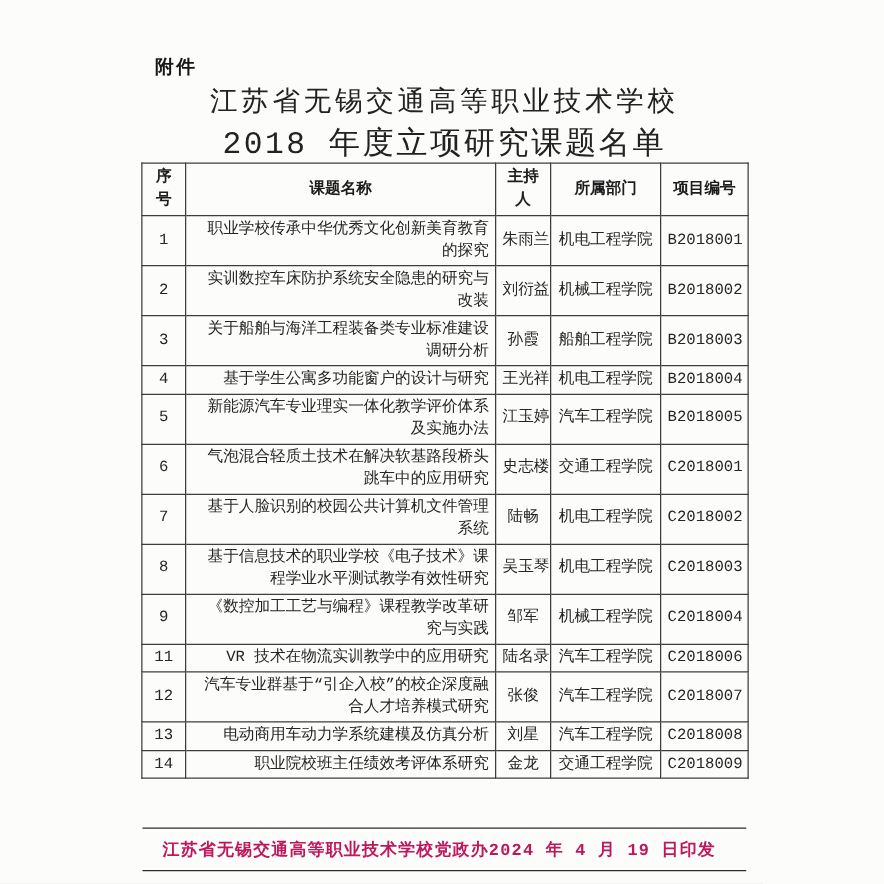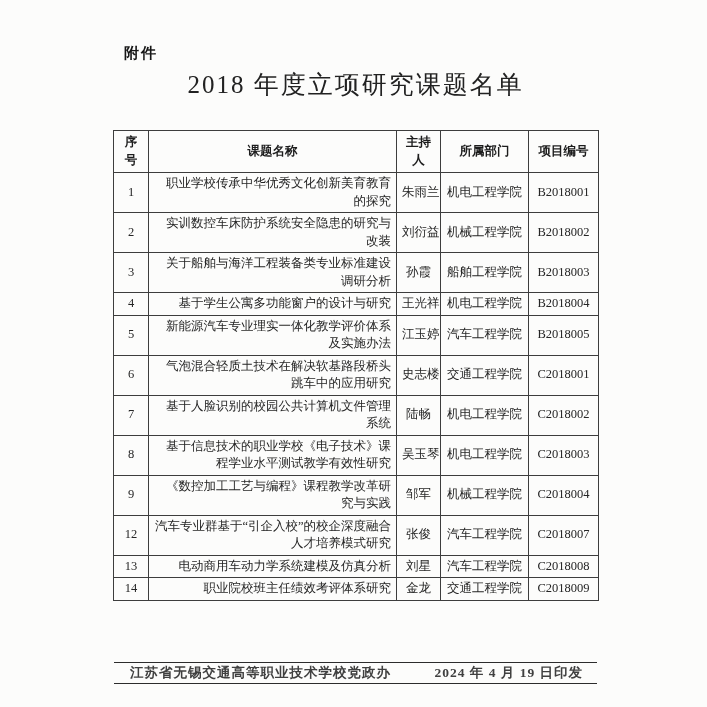--- a/index.html
+++ b/index.html
@@ -4,21 +4,21 @@
 <style>
   * { margin: 0; padding: 0; box-sizing: border-box; }
   html, body { background: #e8e8e8; }
   .page {
     position: relative;
     width: 707px;
     height: 707px;
     margin: 0 auto;
     background: #fcfcfb;
     color: #1f1f1f;
-    font-family: Liberation Serif, serif;
+    font-family: Liberation Mono, monospace;
     overflow: hidden;
   }
   .attachment {
     position: absolute;
     left: 124px;
     top: 44px;
     font-size: 15px;
     font-weight: bold;
     letter-spacing: 2px;
     color: #161616;
@@ -70,39 +70,40 @@
   td.c-topic { text-align: right; margin-left: 20px; }
   td.c-leader, td.c-dept, td.c-code { text-align: center; white-space: nowrap; }
   tr.tall td { height: 37px; }
   .footer {
     position: absolute;
     left: 114px;
     top: 662px;
     width: 483px;
     border-top: 1.5px solid #2c2c2c;
     border-bottom: 1.5px solid #2c2c2c;
-    height: 22px;
+    height: 35px;
     display: flex;
     align-items: center;
-    justify-content: space-between;
+    justify-content: flex-start;
     padding: 0 14px 0 16px;
     font-size: 13.5px;
     font-weight: bold;
     letter-spacing: 1px;
-    color: #404040;
+    color: #be185d;
   }
 </style>
 </head>
 <body>
 
 <div class="page">
 
   <div class="attachment">附件</div>
 
   <div class="title-block">
+    <div class="title-line1">江苏省无锡交通高等职业技术学校</div>
     <div class="title-line2">2018 年度立项研究课题名单</div>
   </div>
 
   <table class="projects">
     <colgroup>
       <col style="width:35px">
       <col style="width:248px">
       <col style="width:44px">
       <col style="width:88px">
       <col style="width:70px">
@@ -176,20 +177,27 @@
       <td class="c-code">C2018003</td>
     </tr>
         <tr>
       <td class="c-no">9</td>
       <td class="c-topic">《数控加工工艺与编程》课程教学改革研究与实践</td>
       <td class="c-leader">邹军</td>
       <td class="c-dept">机械工程学院</td>
       <td class="c-code">C2018004</td>
     </tr>
         <tr>
+      <td class="c-no">11</td>
+      <td class="c-topic">VR 技术在物流实训教学中的应用研究</td>
+      <td class="c-leader">陆名录</td>
+      <td class="c-dept">汽车工程学院</td>
+      <td class="c-code">C2018006</td>
+    </tr>
+        <tr>
       <td class="c-no">12</td>
       <td class="c-topic">汽车专业群基于“引企入校”的校企深度融合人才培养模式研究</td>
       <td class="c-leader">张俊</td>
       <td class="c-dept">汽车工程学院</td>
       <td class="c-code">C2018007</td>
     </tr>
         <tr>
       <td class="c-no">13</td>
       <td class="c-topic">电动商用车动力学系统建模及仿真分析</td>
       <td class="c-leader">刘星</td>

